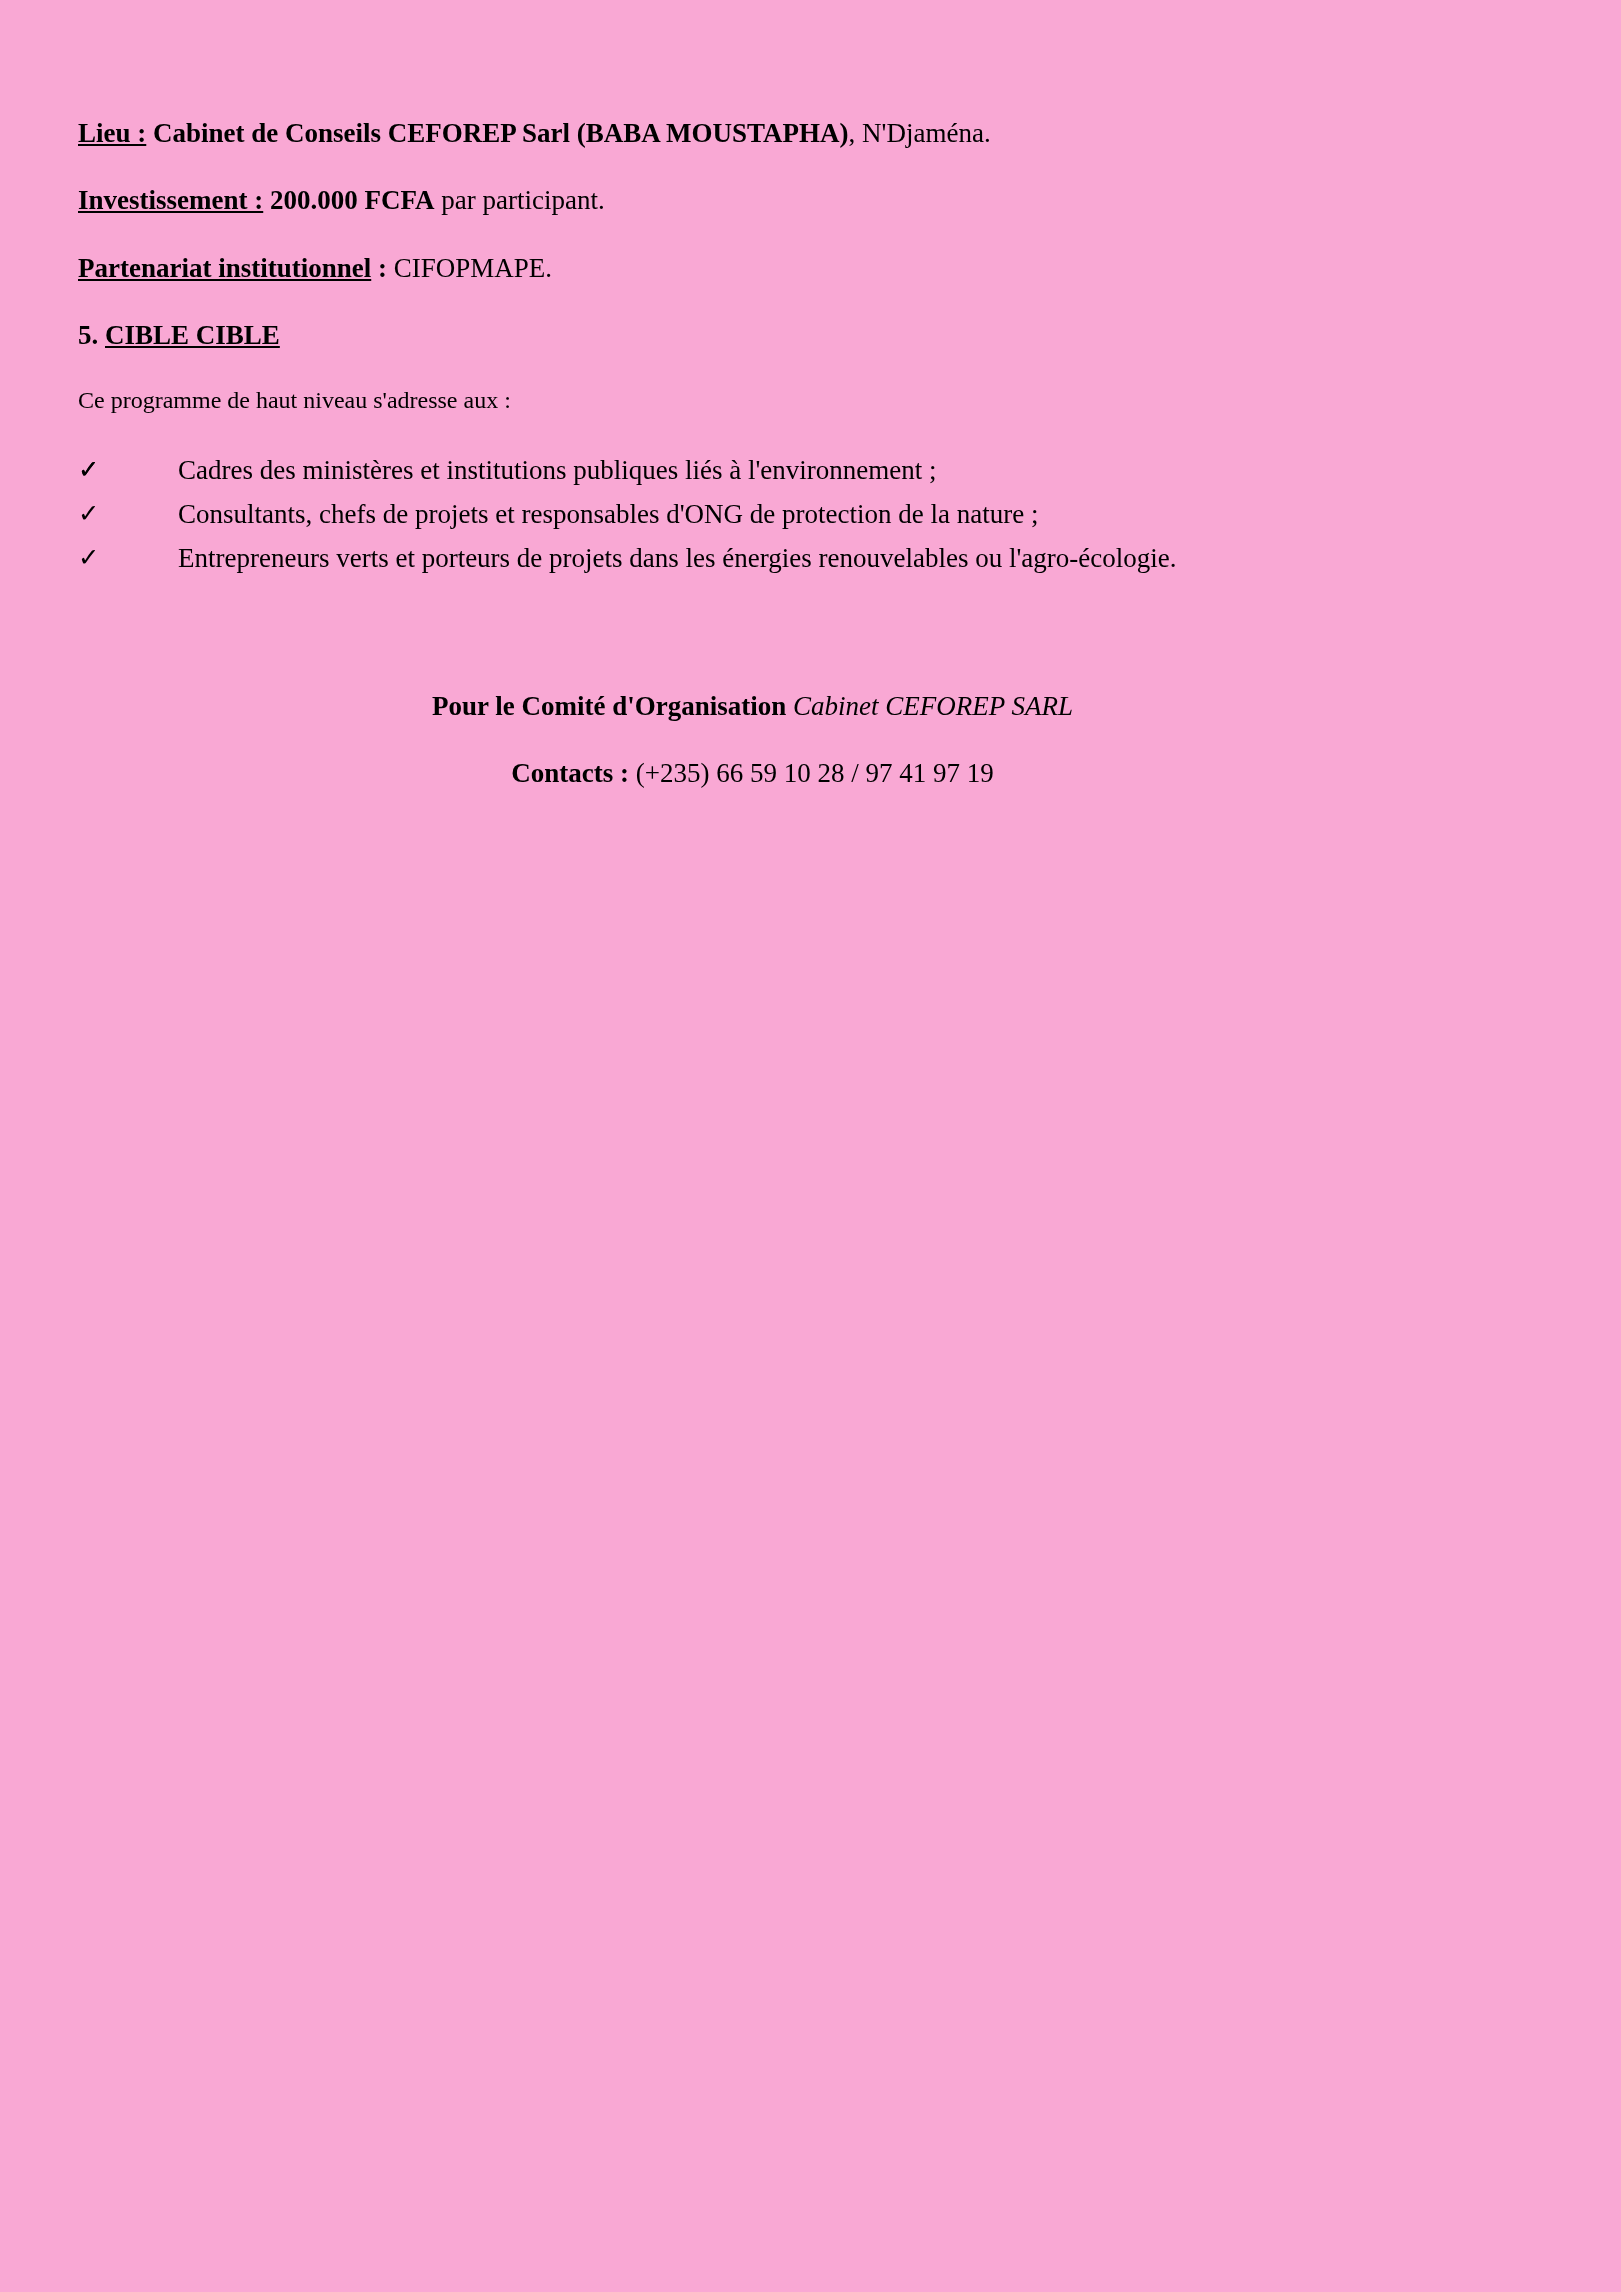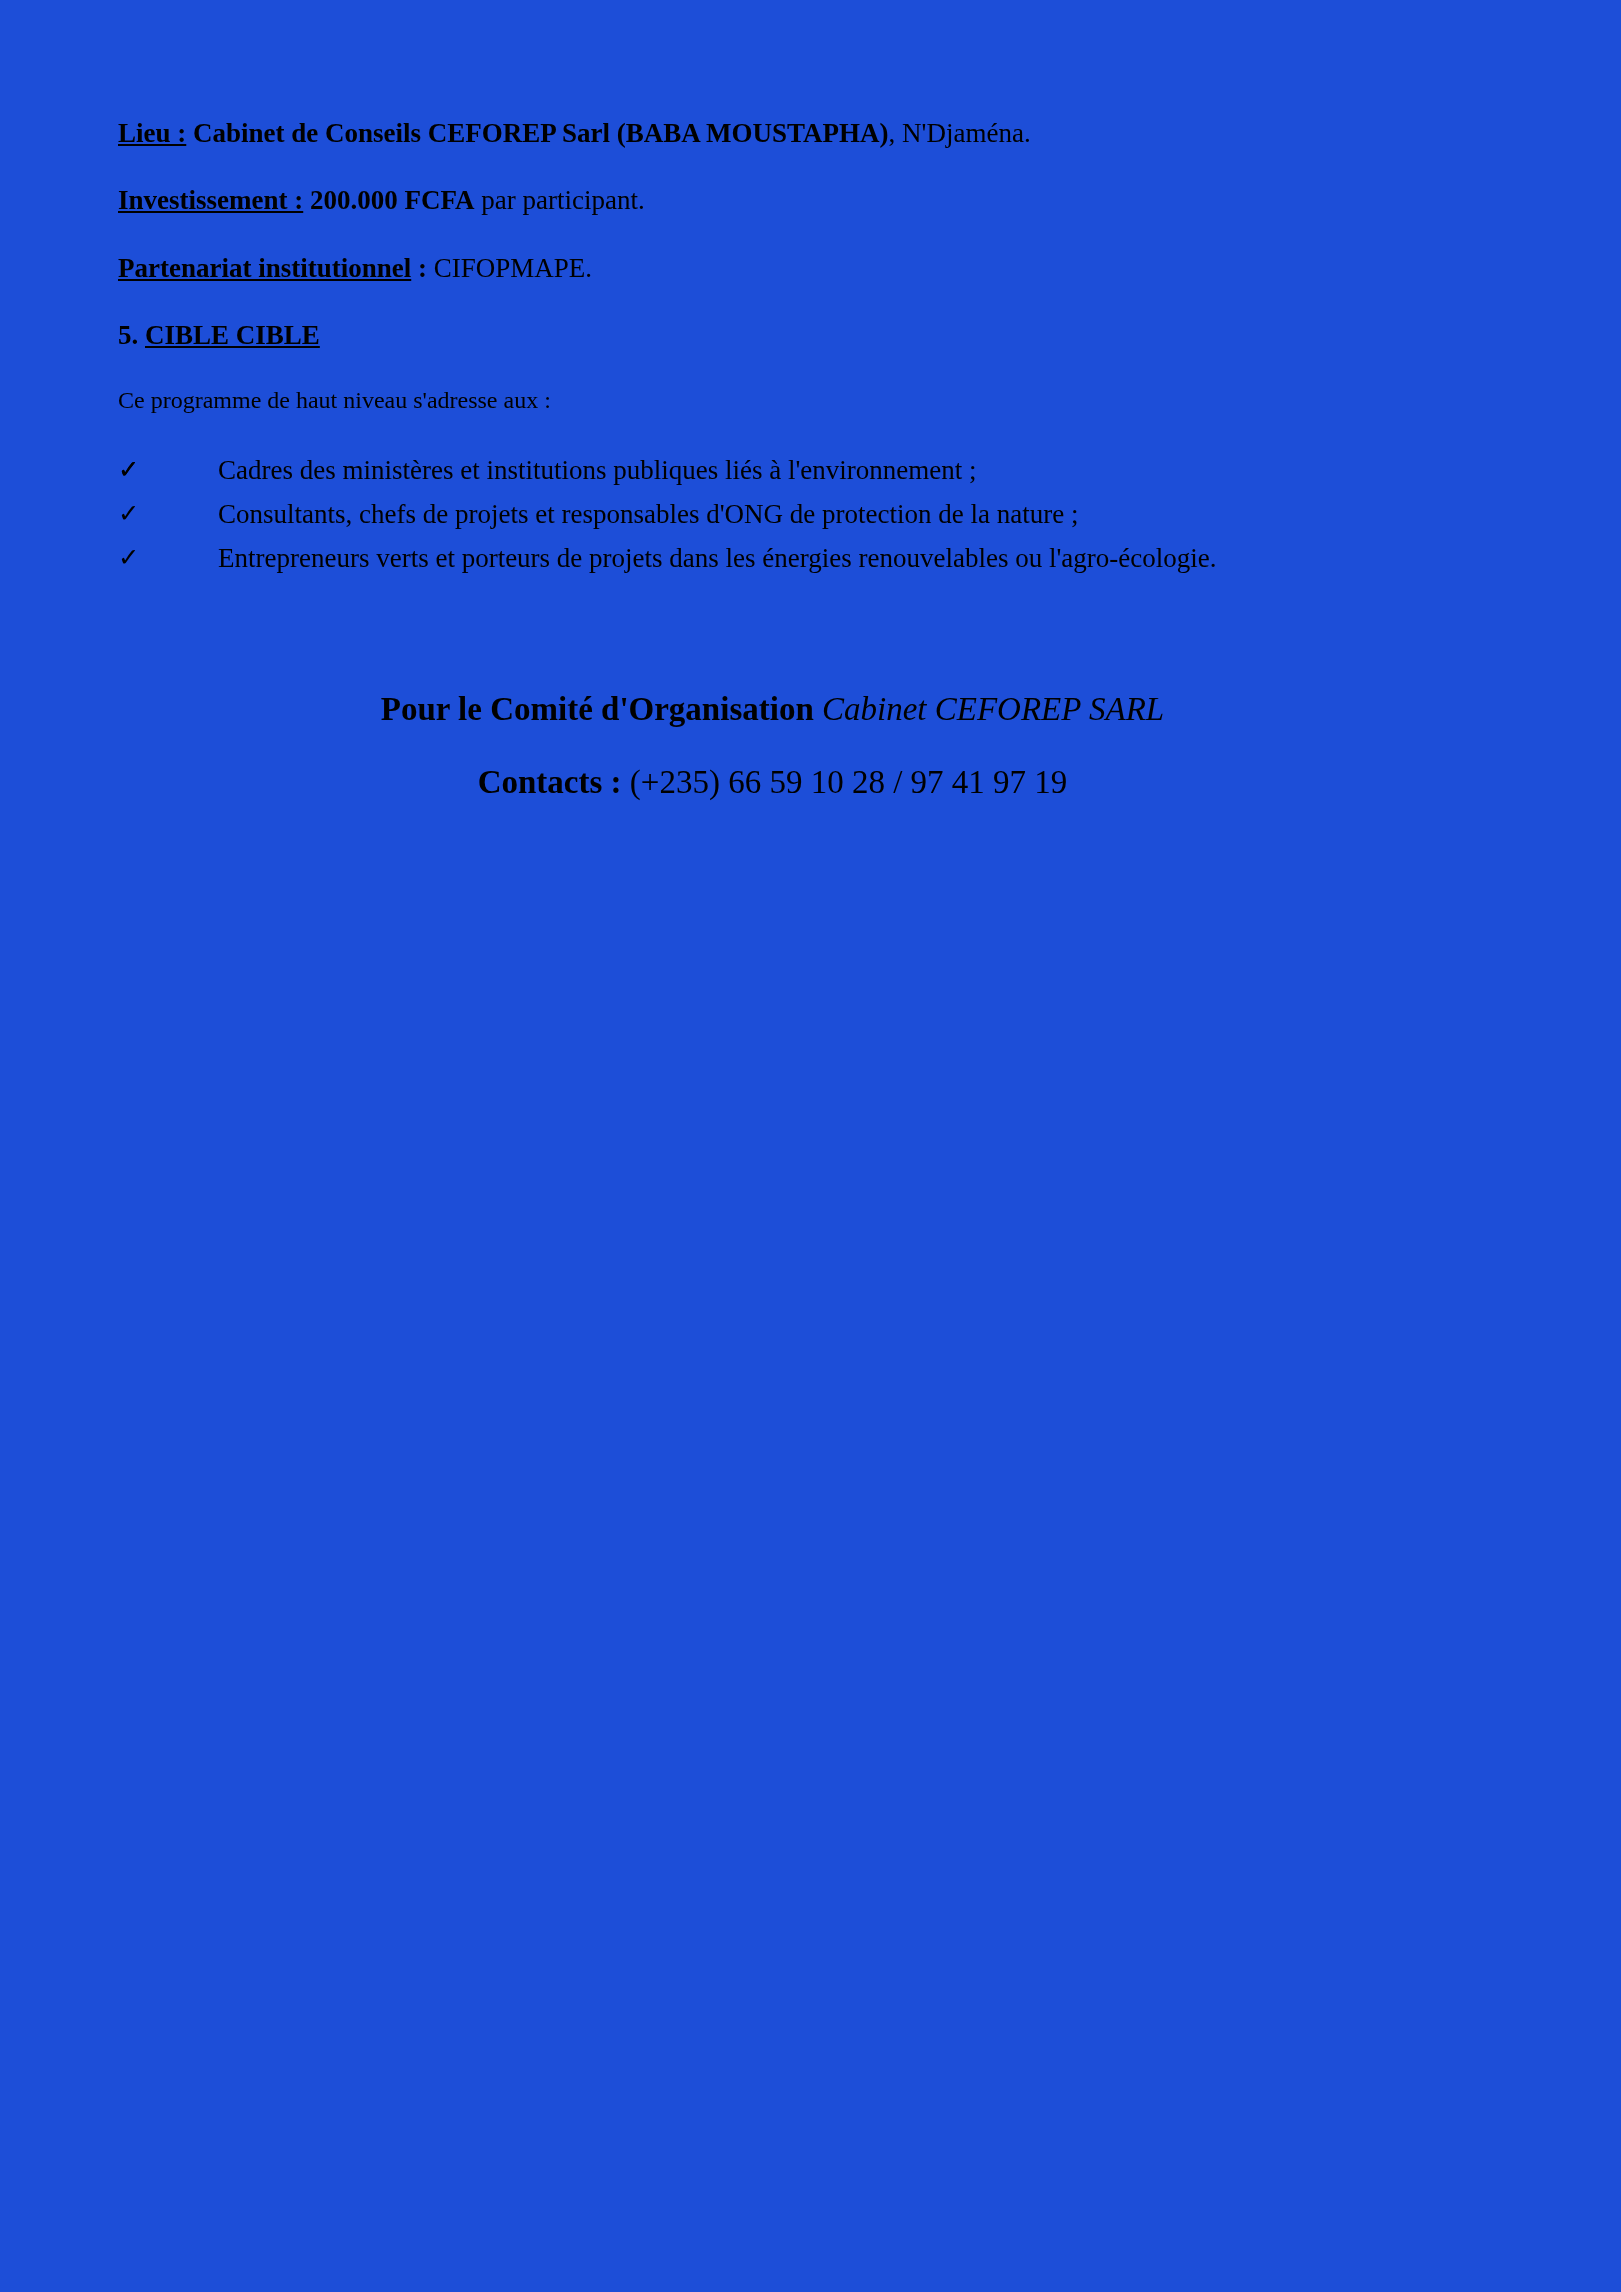--- a/index.html
+++ b/index.html
@@ -11,22 +11,22 @@
     width: 1621px;
     height: 2293px;
     font-family: "Liberation Serif", serif;
     color: #000000;
     position: relative;
   }
   .page {
     box-sizing: border-box;
     width: 1621px;
     min-height: 2293px;
-    padding: 118px 194px 0 118px;
-    background: #1d4ed8;
+    padding: 118px 194px 0 78px;
+    background: #f9a8d4;
   }
   .line {
     font-size: 27px;
     line-height: 1.16;
     margin: 0 0 36px 0;
     text-align: left;
   }
   .b { font-weight: bold; }
   .u { text-decoration: underline; }
   .i { font-style: italic; }
@@ -66,21 +66,21 @@
     font-size: 25.5px;
   }
   ul.checklist li.last {
     text-align: justify;
   }
 
   .spacer { height: 106px; }
 
   .centered {
     text-align: center;
-    font-size: 33px;
+    font-size: 27px;
     margin: 0 0 36px 0;
   }
   .centered.contacts { margin-bottom: 12px; }
 </style>
 </head>
 <body>
 
 <div class="page">
 
   <p class="line">

